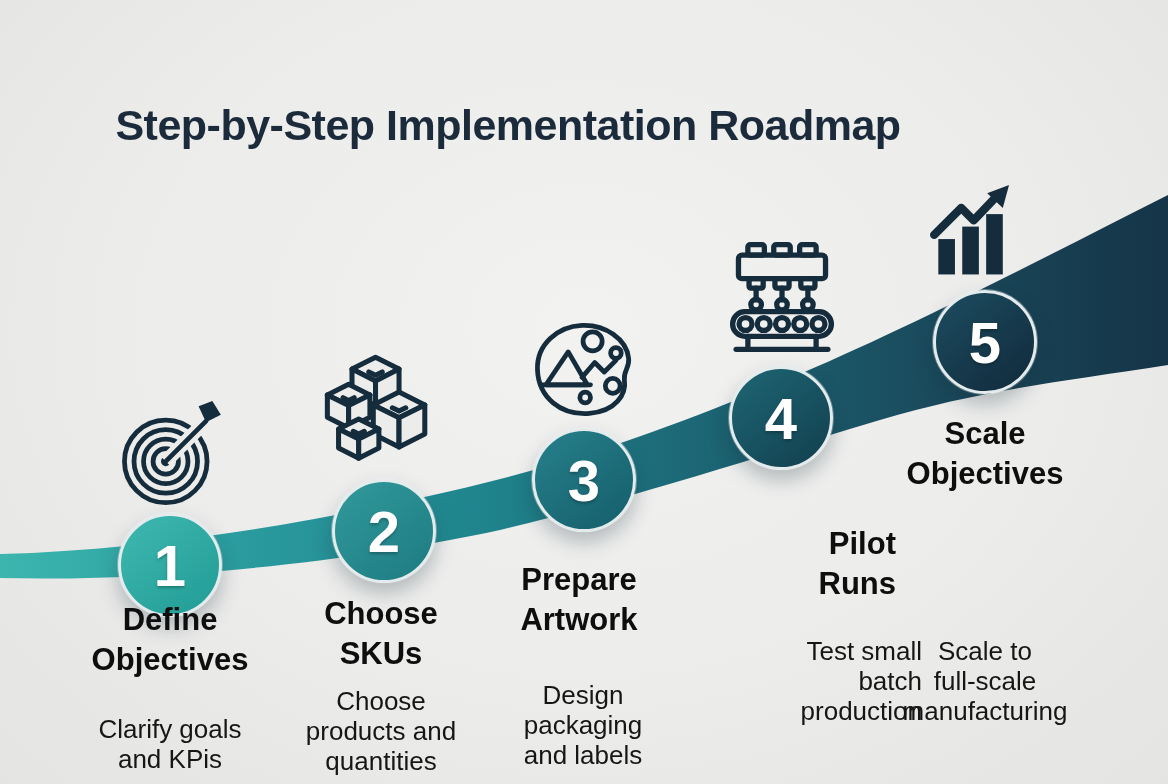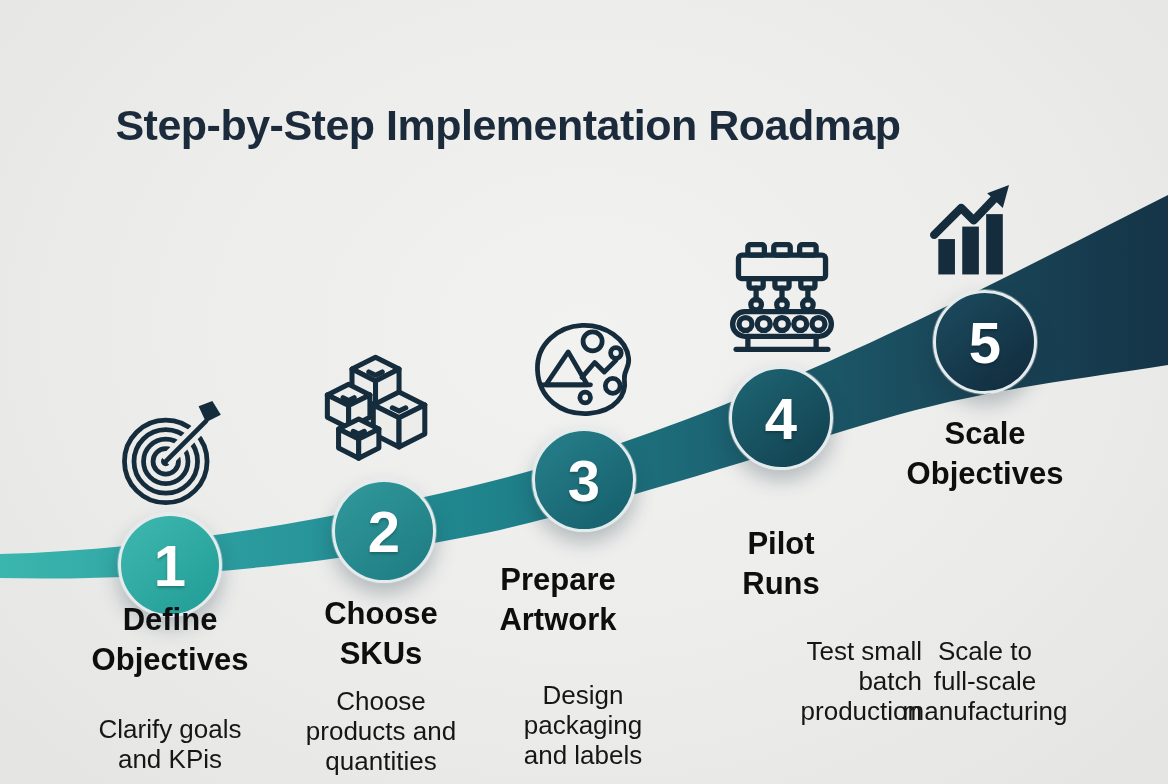--- a/index.html
+++ b/index.html
@@ -36,22 +36,22 @@
   .i3 { left:529px; top:318px; }
   .i4 { left:723px; top:234px; }
   .i5 { left:930px; top:185px; }
   .step-title {
     position:absolute; width:230px; text-align:center;
     font-size:31px; line-height:40px; font-weight:700; color:#0e0e0e;
     white-space:pre-line;
   }
   .t1 { left:55px;  top:600px; }
   .t2 { left:266px; top:594px; }
-  .t3 { left:443px; top:560px; }
-  .t4 { left:666px; top:524px; }
+  .t3 { left:464px; top:560px; }
+  .t4 { left:666px; top:524px;text-align:right; }
   .t5 { left:870px; top:414px; }
   .step-sub {
     position:absolute; width:230px; text-align:center;
     font-size:26px; line-height:30px; font-weight:400; color:#161616;
     white-space:pre-line;
   }
   .s1 { left:55px;  top:714px; }
   .s2 { left:266px; top:686px; }
   .s3 { left:468px; top:668px;margin-top:12px; }
   .s4 { left:692px; top:636px;text-align:right; }

